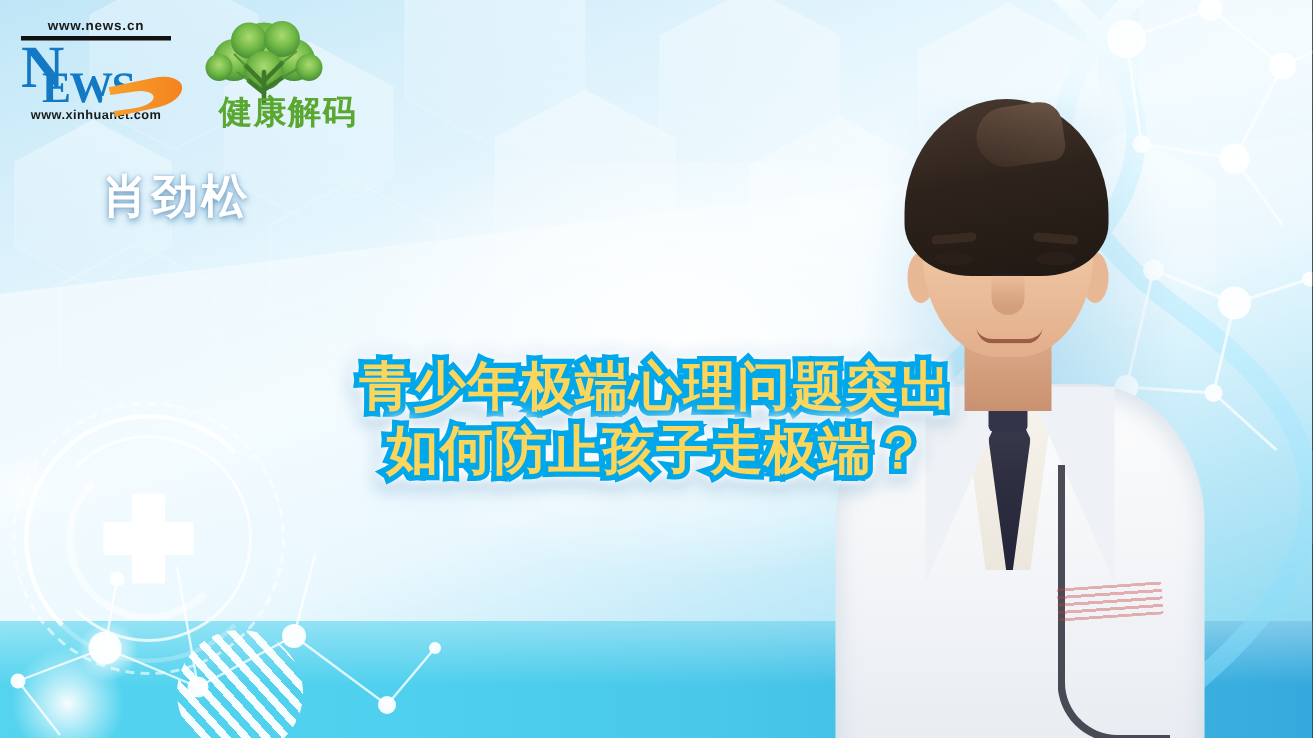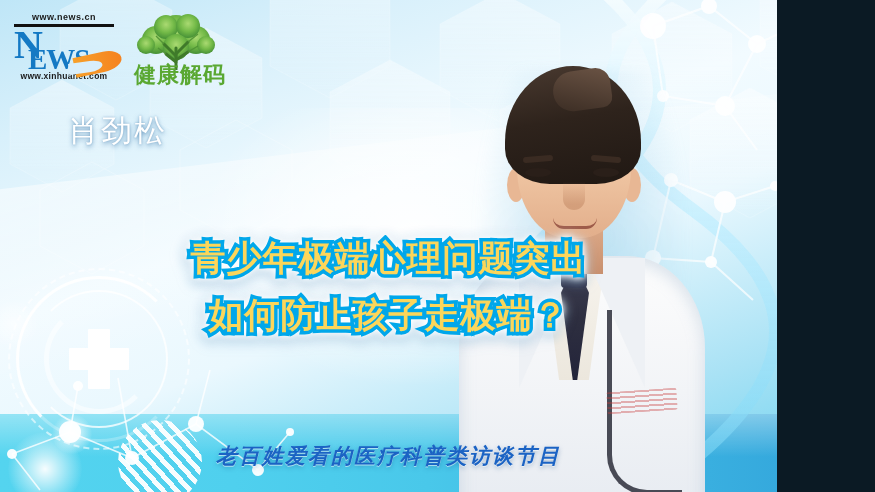--- a/index.html
+++ b/index.html
@@ -1,20 +1,20 @@
 <!DOCTYPE html>
 <html lang="zh"><head>
 <meta charset="utf-8">
 <title>健康解码</title>
 <style>
   html,body{margin:0;padding:0;background:#0b1a24;}
   body{font-family:"Liberation Sans","DejaVu Sans",sans-serif;}
 
   #stage{
-    position:relative;width:777px;height:492px;overflow:hidden;
+    position:relative;width:875px;height:492px;overflow:hidden;
     background:linear-gradient(160deg,#bfe6f7 0%,#d8f0fb 18%,#f2fbff 42%,#eaf8fe 58%,#a9e2f5 82%,#6fd3ef 100%);
   }
 
   
   .layer{position:absolute;inset:0;pointer-events:none;}
 
   
   .band{
     position:absolute;left:-10%;top:28%;width:130%;height:58%;
     background:linear-gradient(172deg,rgba(255,255,255,.55) 0%,rgba(255,255,255,0) 48%);
@@ -32,21 +32,21 @@
   }
   .bottom-band:before{
     content:"";position:absolute;inset:0;
     background:linear-gradient(180deg,rgba(255,255,255,.38) 0%,rgba(255,255,255,0) 55%);
   }
 
   
   .name-block{position:absolute;left:68px;top:110px;}
   .name-row{display:flex;align-items:baseline;gap:10px;}
   .doc-name{
-    font-size:31px;font-weight:normal;color:#ffffff;letter-spacing:2px;
+    font-size:31px;font-weight:bold;color:#ffffff;letter-spacing:2px;
     text-shadow:0 2px 5px rgba(20,90,150,.55),0 0 2px rgba(20,90,150,.35);
   }
   .doc-rank{
     font-size:19px;font-weight:bold;color:#ffffff;letter-spacing:2px;
     text-shadow:0 2px 5px rgba(20,90,150,.55);
   }
   .doc-org{
     margin-top:9px;font-size:21px;font-weight:bold;color:#ffffff;letter-spacing:1px;
     text-shadow:0 2px 5px rgba(20,90,150,.55),0 0 2px rgba(20,90,150,.35);
   }
@@ -57,21 +57,21 @@
     color:#fcd65a;
     -webkit-text-stroke:7px #00a7ea;
     paint-order:stroke fill;
     text-shadow:
       0 0 0 #00a7ea,
       -10px 0 0 rgba(255,255,255,.0);
     filter:drop-shadow(0 0 3px rgba(255,255,255,1))
            drop-shadow(0 0 6px rgba(255,255,255,.95))
            drop-shadow(0 3px 4px rgba(30,110,170,.35));
   }
-  .hl-line.second{margin-top:16px;}
+  .hl-line.second{margin-top:2px;}
 
   .tagline{
     position:absolute;left:0;right:0;bottom:22px;text-align:center;
     font-size:21px;font-weight:bold;letter-spacing:2px;
     color:#1b63c4;font-style:italic;
     text-shadow:0 1px 0 rgba(255,255,255,.55),0 2px 5px rgba(10,70,130,.35);
   }
 
   
   .xinhua{position:absolute;left:14px;top:12px;width:100px;height:72px;}
@@ -103,21 +103,21 @@
     content:"";position:absolute;left:-6px;top:6px;width:34px;height:11px;
     background:#d8eefb;border-radius:0 60% 70% 0/0 80% 90% 0;transform:rotate(4deg);
   }
   .xh-bot{
     font-size:8.5px;font-weight:bold;color:#1a1a1a;letter-spacing:.3px;text-align:center;
   }
 
   
   .tree-logo{position:absolute;left:118px;top:14px;width:116px;height:76px;}
   .tree-text{
-    position:absolute;left:4px;bottom:0;width:116px;text-align:center;
+    position:absolute;left:16px;bottom:0;width:116px;text-align:center;
     font-size:22px;font-weight:bold;letter-spacing:1px;color:#5aa832;
   }
 
   
   .hud{position:absolute;left:8px;top:268px;width:182px;height:182px;}
   .ring{position:absolute;border-radius:50%;}
   .r1{inset:8px;border:3px solid rgba(255,255,255,.92);
       border-right-color:transparent;border-bottom-color:rgba(255,255,255,.25);}
   .r2{inset:22px;border:2px solid rgba(255,255,255,.78);border-left-color:transparent;}
   .r3{inset:0px;border:2px dashed rgba(255,255,255,.6);}
@@ -432,15 +432,14 @@
     <div class="name-row">
       <span class="doc-name">肖劲松</span>
     </div>
   </div>
 
   <div class="headline">
     <div class="hl-line">青少年极端心理问题突出</div>
     <div class="hl-line second">如何防止孩子走极端？</div>
   </div>
 
-  <div class="tagline">老百姓爱看的医疗科普类访谈节目</div>
 
 </div>
 
 </body></html>

